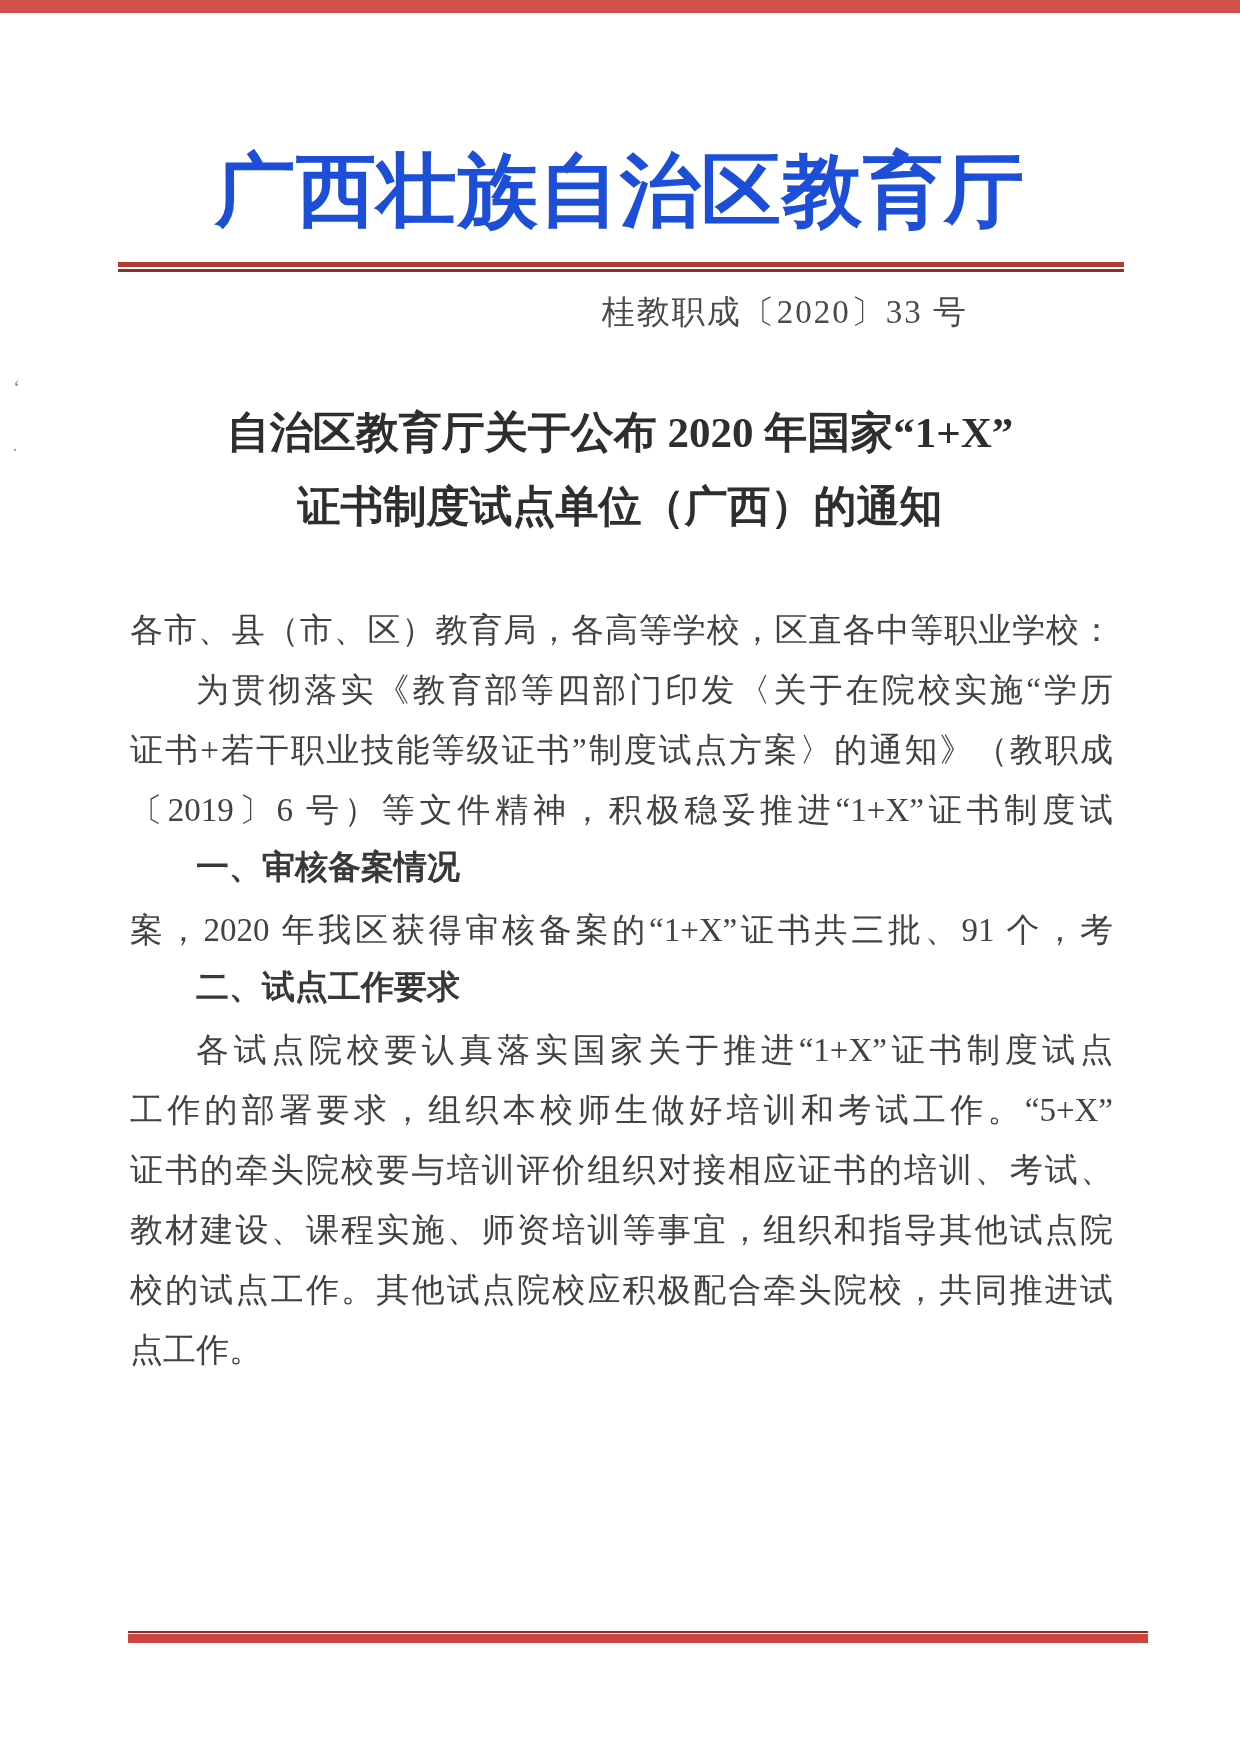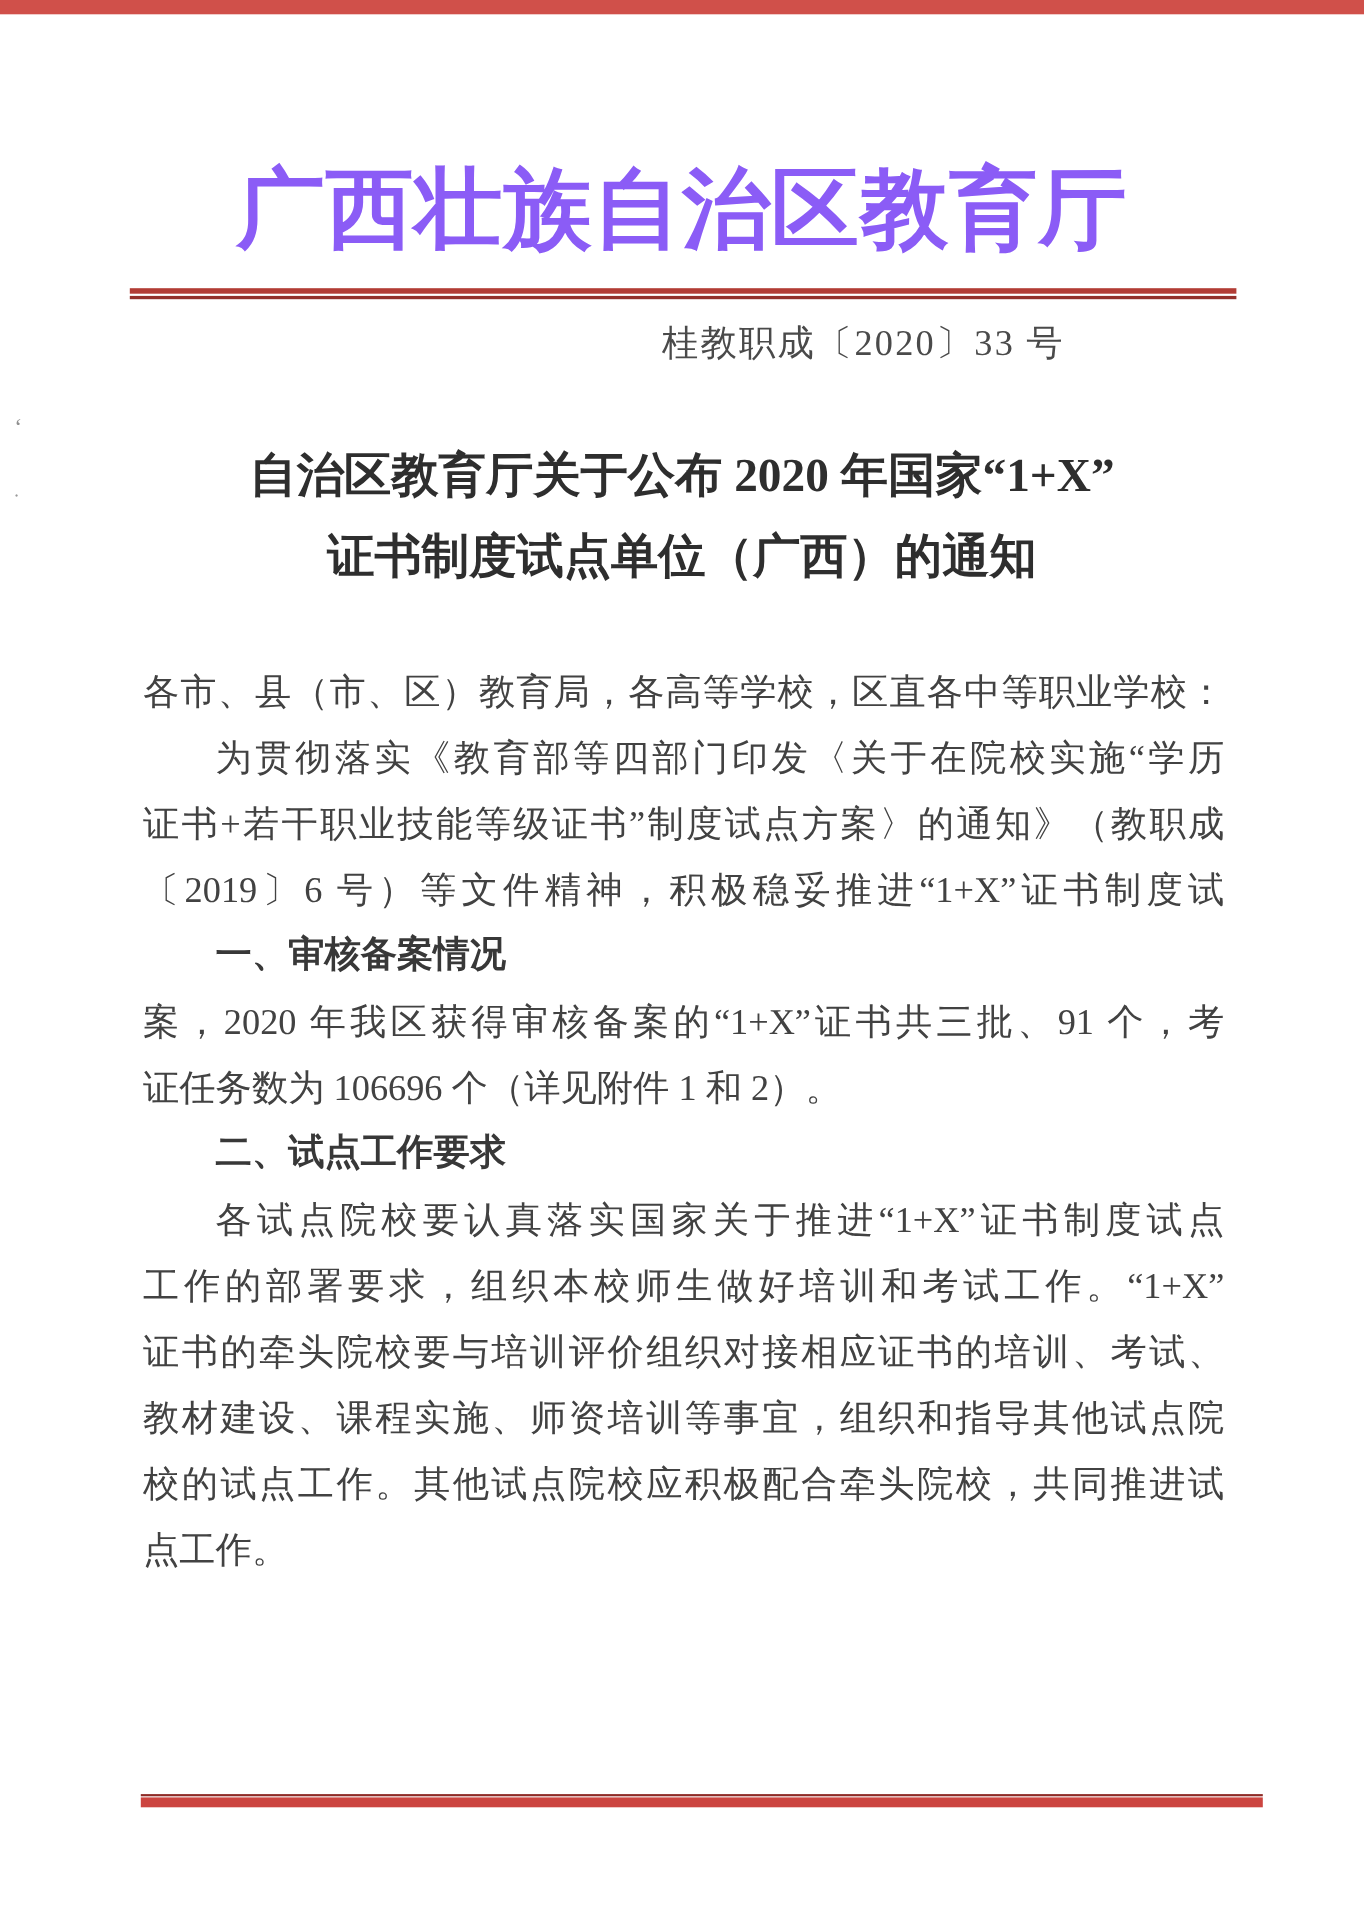--- a/index.html
+++ b/index.html
@@ -18,21 +18,21 @@
     position: absolute; top: 0; left: 0;
     width: 1240px; height: 13px;
     background: #d0504a;
   }
   .org-title {
     position: absolute; top: 143px; left: 0; right: 0;
     text-align: center;
     font-size: 80px; line-height: 1.2;
     font-weight: bold;
     letter-spacing: 1px;
-    color: #8b5cf6;
+    color: #1d4ed8;
     font-family: "Liberation Serif", "DejaVu Serif", serif;
   }
   .letterhead-rule {
     position: absolute; top: 262px; left: 118px; width: 1006px;
   }
   .letterhead-rule .rule-a { height: 5px; background: #b23c35; }
   .letterhead-rule .rule-gap { height: 2px; background: transparent; }
   .letterhead-rule .rule-b { height: 3px; background: #93302b; }
   .doc-number {
     position: absolute; top: 290px; right: 272px;
@@ -108,24 +108,23 @@
     <div>证书制度试点单位（广西）的通知</div>
   </div>
 
   <div class="body-text">
     <div class="line fill">各市、县（市、区）教育局，各高等学校，区直各中等职业学校：</div>
     <div class="line fill indent">为贯彻落实《教育部等四部门印发〈关于在院校实施“学历</div>
     <div class="line fill">证书+若干职业技能等级证书”制度试点方案〉的通知》（教职成</div>
     <div class="line fill">〔2019〕6 号）等文件精神，积极稳妥推进“1+X”证书制度试</div>
     <div class="line heading">一、审核备案情况</div>
     <div class="line fill">案，2020 年我区获得审核备案的“1+X”证书共三批、91 个，考</div>
-    <div class="line">证任务数为 106696 个（详见附件 1 和 2）。</div>
     <div class="line heading">二、试点工作要求</div>
     <div class="line fill indent">各试点院校要认真落实国家关于推进“1+X”证书制度试点</div>
-    <div class="line fill">工作的部署要求，组织本校师生做好培训和考试工作。“1+X”</div>
+    <div class="line fill">工作的部署要求，组织本校师生做好培训和考试工作。“5+X”</div>
     <div class="line fill">证书的牵头院校要与培训评价组织对接相应证书的培训、考试、</div>
     <div class="line fill">教材建设、课程实施、师资培训等事宜，组织和指导其他试点院</div>
     <div class="line fill">校的试点工作。其他试点院校应积极配合牵头院校，共同推进试</div>
     <div class="line">点工作。</div>
   </div>
 
   <div class="bottom-rule">
     <div class="rule-a"></div>
     <div class="rule-gap"></div>
     <div class="rule-b"></div>

